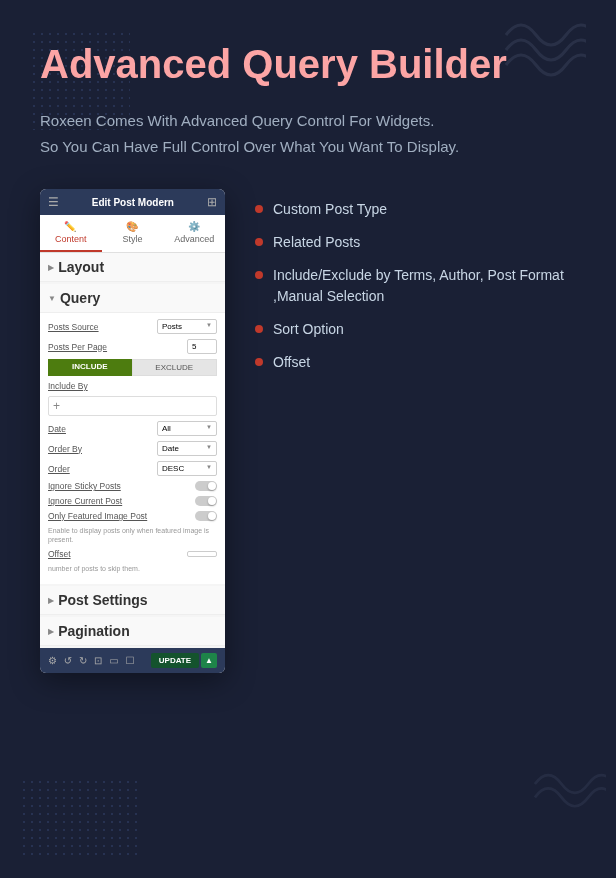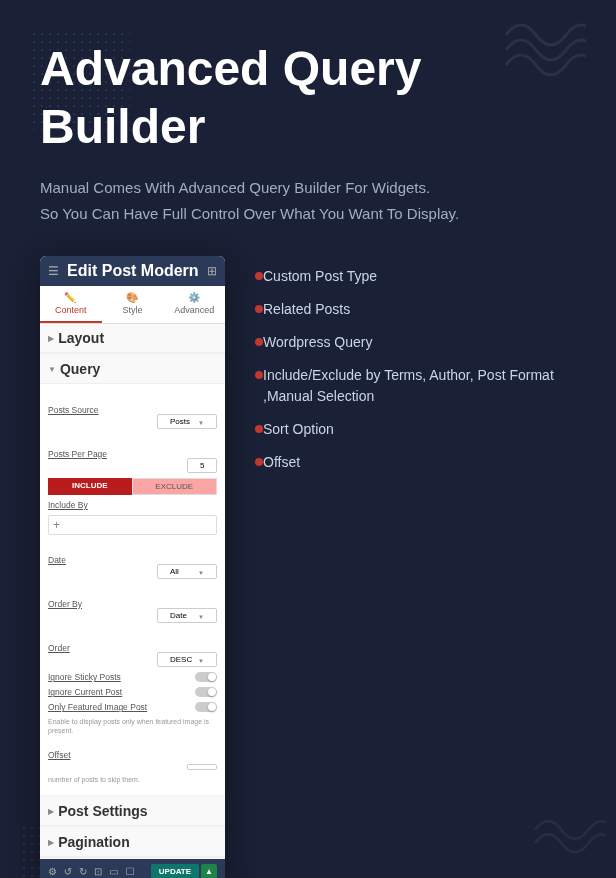--- a/index.html
+++ b/index.html
@@ -49,22 +49,22 @@
       opacity: 0.3;
     }
 
     .content-wrapper {
       position: relative;
       z-index: 1;
       padding: 40px 40px 40px 40px;
     }
 
     .title {
-      color: #ffffff;
-      font-size: 48px;
+      color: #fca5a5;
+      font-size: 40px;
       font-weight: 900;
       margin-bottom: 20px;
       line-height: 1.2;
     }
 
     .subtitle {
       color: #a0aec0;
       font-size: 15px;
       line-height: 1.7;
       margin-bottom: 30px;
@@ -90,21 +90,21 @@
     .panel-header {
       background: #2c3a5a;
       color: #fff;
       display: flex;
       align-items: center;
       justify-content: space-between;
       padding: 6px 8px;
     }
 
     .panel-header-title {
-      font-size: 16px;
+      font-size: 10px;
       font-weight: bold;
       color: #fff;
     }
 
     .panel-header-icon {
       color: #aaa;
       font-size: 12px;
     }
 
     .panel-tabs {
@@ -174,55 +174,54 @@
       color: #555;
       flex: 1;
       text-decoration: underline;
     }
 
     .panel-input {
       background: #fff;
       border: 1px solid #ccc;
       border-radius: 2px;
       font-size: 8px;
-      padding: 2px 12px;
+      padding: 2px 4px;
       width: 60px;
       display: flex;
-      align-items: flex-end;
+      align-items: flex-start;
       justify-content: space-between;
-      margin-top: 24px;
     }
 
     .panel-input-small {
       width: 30px;
     }
 
     .panel-dropdown-arrow {
       font-size: 6px;
       color: #888;
     }
 
     .include-exclude-row {
       display: flex;
       margin-bottom: 5px;
     }
 
     .include-btn {
       flex: 1;
-      background: #b91c1c;
+      background: #4d7c0f;
       color: #fff;
       font-size: 8px;
       text-align: center;
       padding: 3px;
       font-weight: bold;
     }
 
     .exclude-btn {
       flex: 1;
-      background: #fca5a5;
+      background: #e5e5e5;
       color: #555;
       font-size: 8px;
       text-align: center;
       padding: 3px;
       border: 1px solid #ddd;
     }
 
     .include-by-area {
       border: 1px solid #ddd;
       border-radius: 2px;
@@ -273,21 +272,21 @@
       padding: 5px 8px;
     }
 
     .footer-icon {
       color: #aaa;
       font-size: 10px;
       margin-right: 4px;
     }
 
     .update-btn {
-      background: #0f766e;
+      background: #14532d;
       color: #fff;
       font-size: 8px;
       font-weight: bold;
       padding: 3px 8px;
       border-radius: 2px;
     }
 
     .update-arrow {
       background: #1e8449;
       color: #fff;
@@ -304,20 +303,21 @@
       padding-top: 10px;
     }
 
     .features-list li {
       color: #e2e8f0;
       font-size: 15px;
       line-height: 1.5;
       margin-bottom: 12px;
       display: flex;
       align-items: flex-start;
+      gap: 10px;
     }
 
     .bullet {
       width: 8px;
       height: 8px;
       border-radius: 50%;
       background: #c0392b;
       flex-shrink: 0;
       margin-top: 6px;
     }
@@ -352,21 +352,21 @@
     <path d="M10,30 Q25,10 40,30 Q55,50 70,30 Q85,10 100,30" stroke="#8899bb" stroke-width="3" fill="none"></path>
     <path d="M10,45 Q25,25 40,45 Q55,65 70,45 Q85,25 100,45" stroke="#8899bb" stroke-width="3" fill="none"></path>
   </svg>
 </div>
 
 <div class="content-wrapper">
 
   <h1 class="title">Advanced Query Builder</h1>
 
   <p class="subtitle">
-    <span>Manual Comes With Advanced Query Builder For Widgets.</span><br>
+    <span>Roxeen Comes With Advanced Query Control For Widgets.</span><br>
     <span>So You Can Have Full Control Over What You Want To Display.</span>
   </p>
 
   <div class="main-layout">
 
     <div class="panel-mockup">
 
       <div class="panel-header">
         <span class="panel-header-icon">☰</span>
         <span class="panel-header-title">Edit Post Modern</span>
@@ -517,24 +517,20 @@
     </div>
 
     <ul class="features-list">
       <li>
         <span class="bullet"></span>
         <span class="feature-text">Custom Post Type</span>
       </li>
       <li>
         <span class="bullet"></span>
         <span class="feature-text">Related Posts</span>
-      </li>
-      <li>
-        <span class="bullet"></span>
-        <span class="feature-text">Wordpress Query</span>
       </li>
       <li>
         <span class="bullet"></span>
         <span class="feature-text">Include/Exclude by Terms, Author, Post Format ,Manual Selection</span>
       </li>
       <li>
         <span class="bullet"></span>
         <span class="feature-text">Sort Option</span>
       </li>
       <li>

